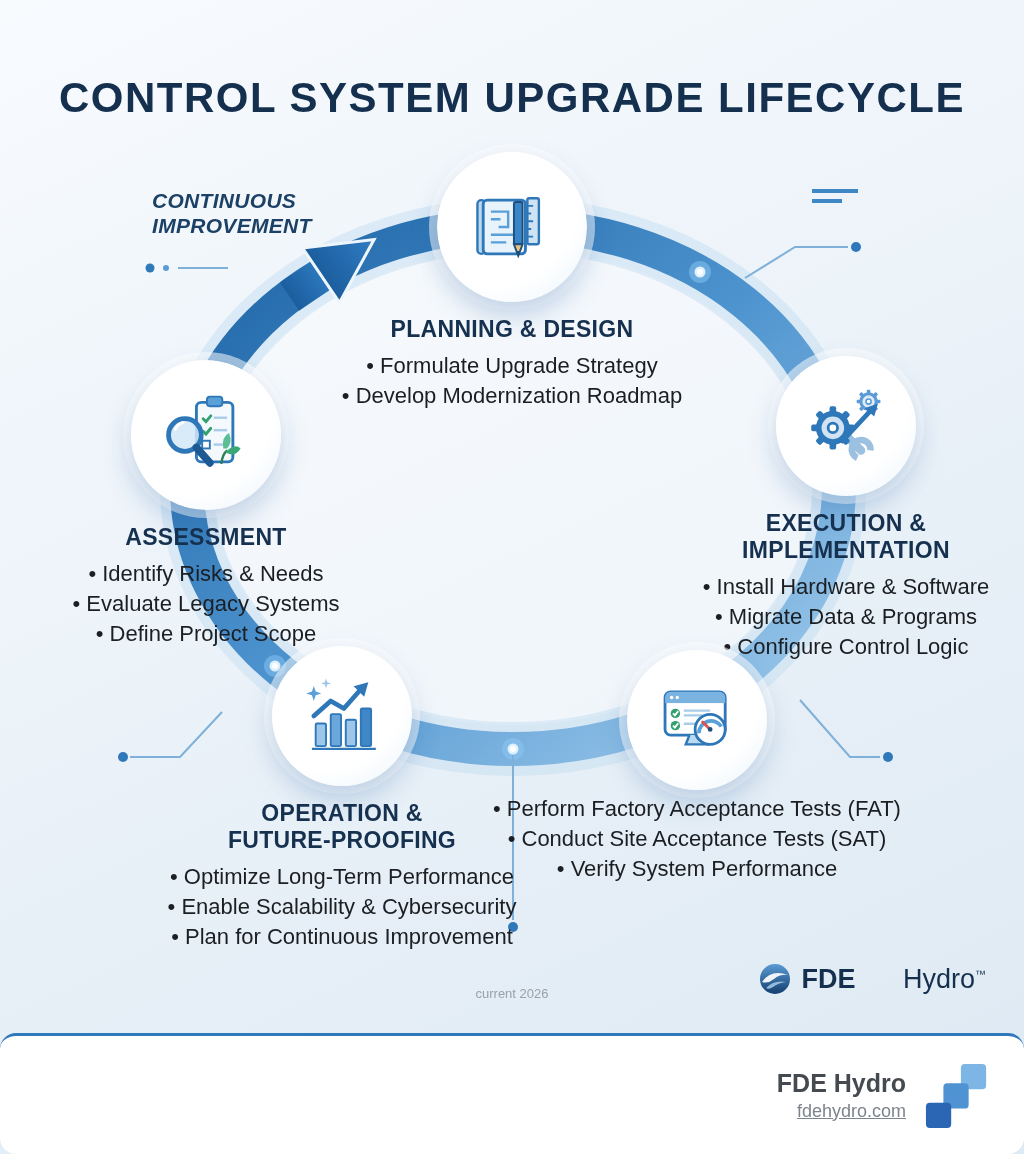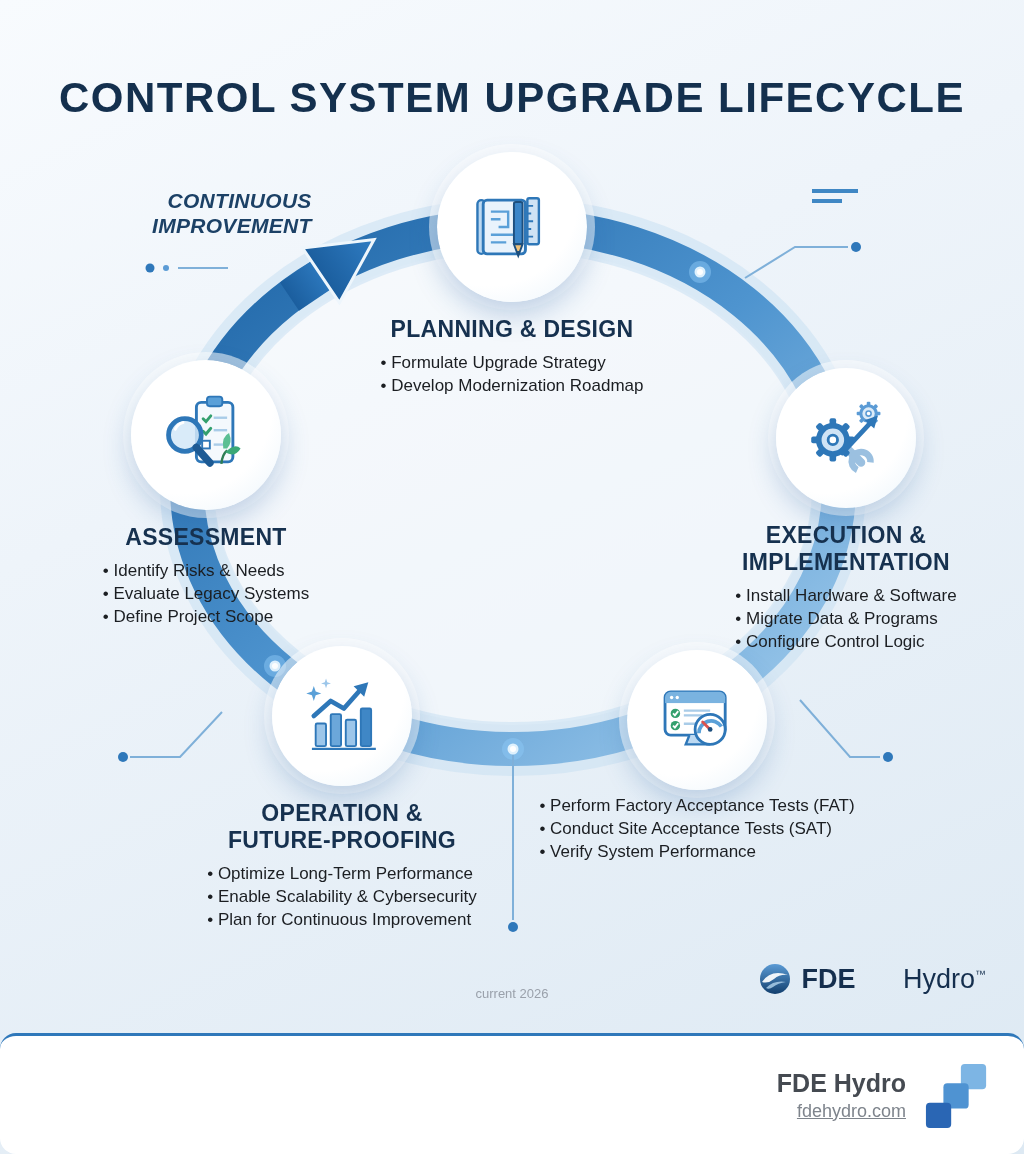--- a/index.html
+++ b/index.html
@@ -3,38 +3,38 @@
 <meta charset="utf-8">
 <style>
   html,body{margin:0;padding:0;background:#ffffff;}
   .page{position:relative;width:1024px;height:1154px;overflow:hidden;
         background:linear-gradient(155deg,#f8fbfe 0%,#eef4fa 35%,#dde9f3 100%);
         font-family:"Liberation Sans",sans-serif;}
   .main-title{position:absolute;top:46px;left:0;width:100%;text-align:center;
         font-size:42px;font-weight:800;letter-spacing:1.5px;color:#14304e;z-index:3;}
   .ring-svg{position:absolute;left:0;top:0;z-index:1;}
   .ci-label{position:absolute;left:152px;top:188px;font-size:21px;font-style:italic;
-        font-weight:700;color:#1c4166;line-height:1.2;letter-spacing:.3px;z-index:3;text-align:right;}
+        font-weight:700;color:#1c4166;line-height:1.2;letter-spacing:.3px;z-index:3;}
   .ci-label span{display:block;}
   .stage{position:absolute;text-align:center;z-index:3;}
   .icon-circle{margin:0 auto;border-radius:50%;
         background:radial-gradient(circle at 35% 30%,#ffffff 62%,#eaf4fb);
         box-shadow:0 12px 28px rgba(31,95,160,.28),0 0 0 8px rgba(255,255,255,.55);
         display:flex;align-items:center;justify-content:center;}
   .icon-circle svg{display:block;}
   #stage-planning .icon-circle,#stage-assessment .icon-circle{width:150px;height:150px;}
   #stage-execution .icon-circle,#stage-testing .icon-circle,#stage-operation .icon-circle{width:140px;height:140px;}
   .stage-title{margin:14px 0 4px;font-size:23px;font-weight:800;color:#16314f;
         letter-spacing:.3px;line-height:1.18;}
   .stage-title span{display:block;}
-  .bullets{list-style:none;margin:4px 0 0;padding:0;display:inline-block;text-align:left;
-        font-size:17px;color:#1b1e22;line-height:1.36;font-weight:500;}
+  .bullets{list-style:none;margin:4px 0 0;padding:0;display:inline-block;text-align:center;
+        font-size:22px;color:#1b1e22;line-height:1.36;font-weight:500;}
   .bullets li::before{content:"• ";}
   #stage-planning{left:262px;top:152px;width:500px;}
-  #stage-execution{left:676px;top:368px;width:340px;}
+  #stage-execution{left:676px;top:356px;width:340px;}
   #stage-testing{left:467px;top:650px;width:460px;}
   #stage-operation{left:112px;top:646px;width:460px;}
   #stage-assessment{left:6px;top:360px;width:400px;}
   .footer-note{position:absolute;top:986px;left:0;width:100%;text-align:center;
         font-size:13px;color:#9aa1ab;z-index:3;}
   .brand-mark{position:absolute;right:38px;top:962px;display:flex;align-items:center;gap:9px;z-index:3;}
   .brand-text{font-size:27px;color:#152f4e;}
   .brand-bold{font-weight:800;}
   .brand-rest{font-weight:500;margin-left:40px;}
   .brand-tm{font-size:11px;vertical-align:super;color:#152f4e;}

